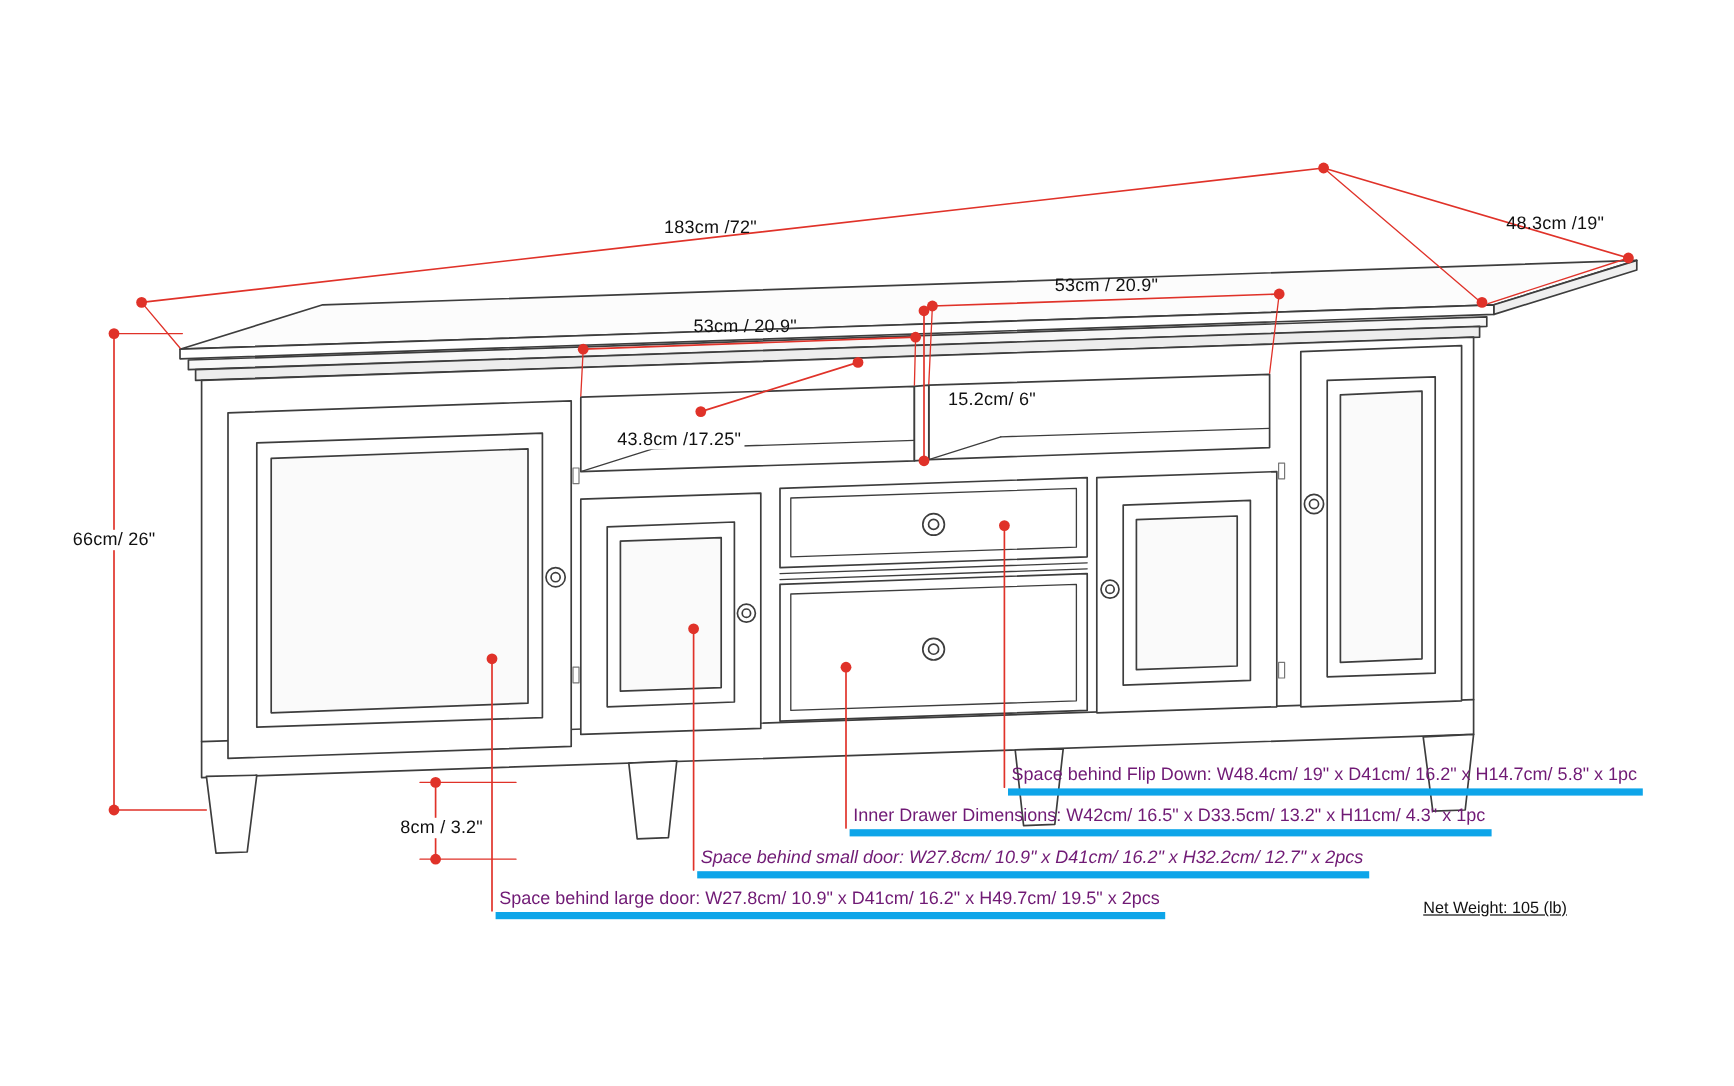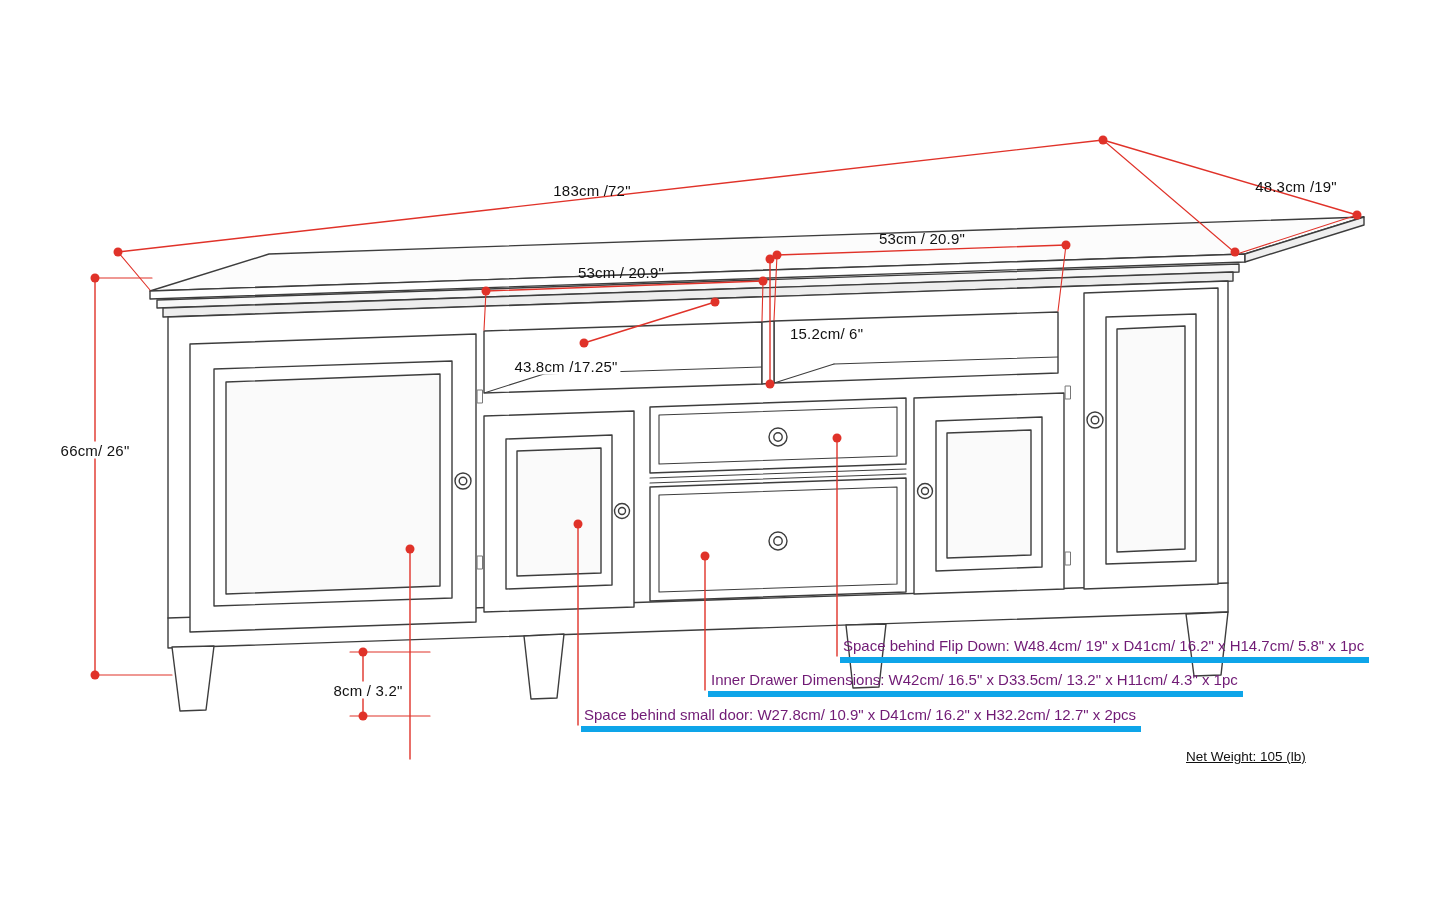--- a/index.html
+++ b/index.html
@@ -191,17 +191,18 @@
   <div class="dim-label" style="left:1296px;top:186px;">48.3cm /19"</div>
   <div class="dim-label bg" style="left:95px;top:450px;">66cm/ 26"</div>
   <div class="dim-label" style="left:621px;top:272px;">53cm / 20.9"</div>
   <div class="dim-label" style="left:922px;top:238px;">53cm / 20.9"</div>
   <div class="dim-label bg" style="left:566px;top:366px;">43.8cm /17.25"</div>
   <div class="dim-label left-anchor bg" style="left:787px;top:333px;">15.2cm/ 6"</div>
   <div class="dim-label bg" style="left:368px;top:690px;">8cm / 3.2"</div>
 
   <div class="annotation" style="left:840px;top:637px;">Space behind Flip Down: W48.4cm/ 19" x D41cm/ 16.2" x H14.7cm/ 5.8" x 1pc</div>
   <div class="annotation" style="left:708px;top:671px;">Inner Drawer Dimensions: W42cm/ 16.5" x D33.5cm/ 13.2" x H11cm/ 4.3" x 1pc</div>
-  <div class="annotation" style="left:581px;top:706px;">Space behind small door: W27.8cm/ 10.9" x D41cm/ 16.2" x H32.2cm/ 12.7" x 2pcs</div>
+  <div class="annotation" style="left:581px;top:706px;font-style:italic;">Space behind small door: W27.8cm/ 10.9" x D41cm/ 16.2" x H32.2cm/ 12.7" x 2pcs</div>
+  <div class="annotation" style="left:413px;top:740px;">Space behind large door: W27.8cm/ 10.9" x D41cm/ 16.2" x H49.7cm/ 19.5" x 2pcs</div>
 
   <div class="net-weight" style="left:1186px;top:749px;">Net Weight: 105 (lb)</div>
 
 </div>
 
 </body></html>

